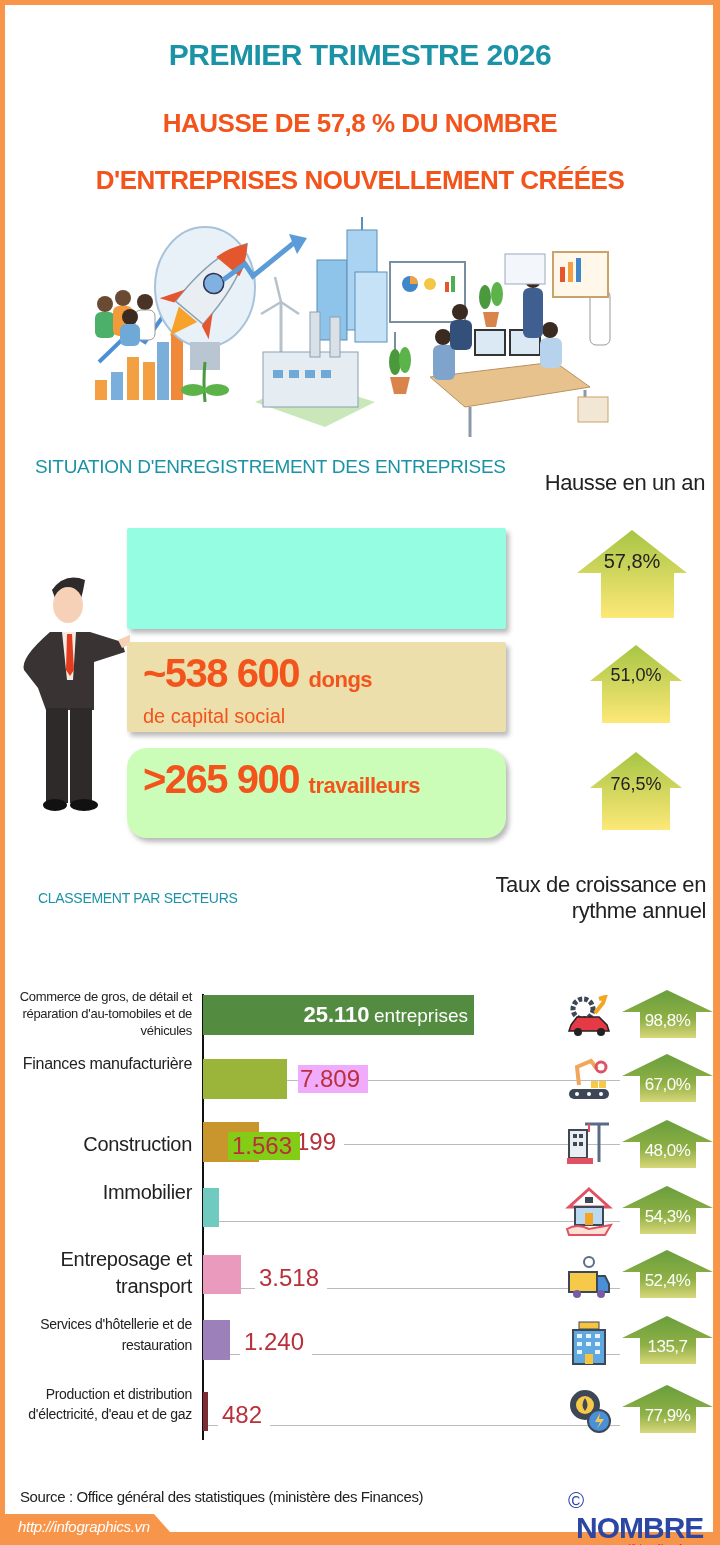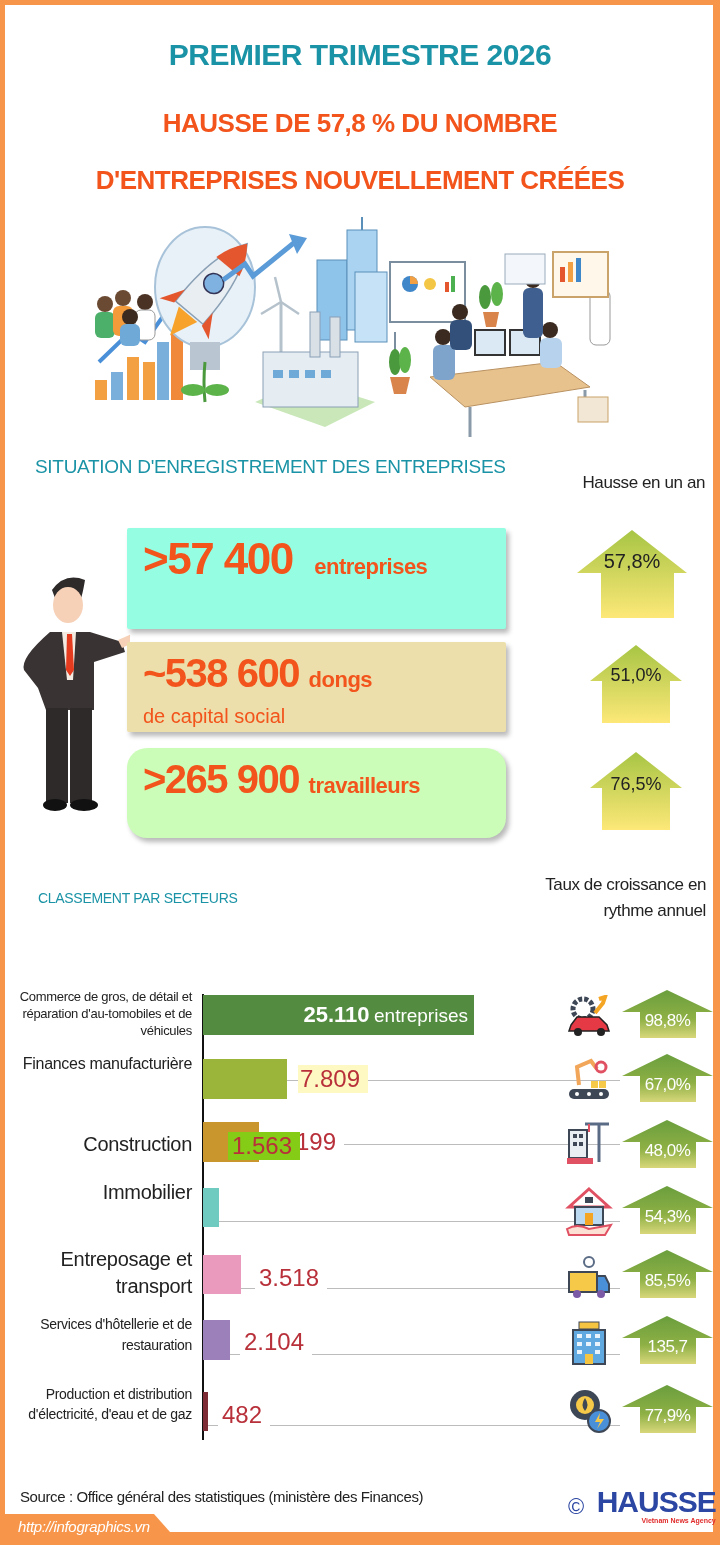--- a/index.html
+++ b/index.html
@@ -7,21 +7,21 @@
   body { position: relative; font-family: "Liberation Sans", "DejaVu Sans", sans-serif; }
   .frame { position: absolute; left: 5px; top: 5px; width: 708px; height: 1527px; background: #ffffff; }
   .abs { position: absolute; }
 
   .title-main { left: 0; width: 720px; top: 38px; text-align: center; color: #1a93a6; font-weight: bold; font-size: 30px; letter-spacing: -0.5px; }
   .title-sub { left: 0; width: 720px; text-align: center; color: #f2541b; font-weight: bold; font-size: 26px; letter-spacing: -0.5px; }
 
   .illus { left: 85px; top: 212px; width: 555px; height: 225px; }
 
   .section-title { color: #1a93a6; font-size: 19px; letter-spacing: -0.3px; }
-  .right-head { color: #222; font-size: 17px; text-align: right; letter-spacing: -0.4px; line-height: 26px; }
+  .right-head { color: #222; font-size: 22px; text-align: right; letter-spacing: -0.4px; line-height: 26px; }
 
   .stat-box { box-shadow: 3px 4px 5px rgba(0,0,0,0.28); border-radius: 2px; padding: 8px 16px; }
   .stat-big { color: #f2541b; font-weight: bold; font-size: 40px; letter-spacing: -1.5px; line-height: 46px; white-space: nowrap; }
   .stat-unit { font-size: 22px; letter-spacing: -0.5px; }
   .stat-sub { color: #f2541b; font-size: 20px; line-height: 26px; }
   .arrow-label { position: absolute; left: 0; width: 100%; text-align: center; font-size: 18px; color: #222; }
   .sec-label { color: #222; text-align: right; letter-spacing: -0.3px; }
   .bar { position: absolute; }
   .bar-val { position: absolute; color: #b8303a; font-size: 24px; }
   .guide { position: absolute; height: 1px; background: #bcbcbc; }
@@ -163,21 +163,20 @@
   <polygon points="52,62 66,62 63,110 57,110" fill="#f3ebe2"></polygon>
   <polygon points="57,64 62,64 64,100 60,106 56,100" fill="#e53b1e"></polygon>
   <path d="M108 70 L122 64 L120 74 L112 78Z" fill="#f6d1b8"></path>
   <rect x="36" y="138" width="22" height="95" fill="#2f2a2a"></rect>
   <rect x="60" y="138" width="22" height="95" fill="#2f2a2a"></rect>
   <ellipse cx="45" cy="235" rx="12" ry="6" fill="#111"></ellipse>
     <ellipse cx="74" cy="235" rx="14" ry="6" fill="#111"></ellipse>
 </svg>
 
 <div class="abs stat-box" style="left: 127px; top: 528px; width: 379px; height: 101px; background: rgb(149, 253, 226);">
-  <div class="stat-big" style="font-size:44px;"><span>&gt;57 400</span>&nbsp;&nbsp;<span class="stat-unit">entreprises</span></div>
 </div>
 <div class="abs stat-box" style="left: 127px; top: 642px; width: 379px; height: 90px; background: rgb(236, 223, 172);">
   <div class="stat-big"><span>~538 600</span> <span class="stat-unit">dongs</span></div>
   <div class="stat-sub">de capital social</div>
 </div>
 <div class="abs stat-box" style="left: 127px; top: 748px; width: 379px; height: 90px; background: rgb(204, 253, 184); border-radius: 20px;">
   <div class="stat-big"><span>&gt;265 900</span> <span class="stat-unit">travailleurs</span></div>
 </div>
 
 <svg width="0" height="0" style="position:absolute">
@@ -231,37 +230,37 @@
 
 <div class="bar" style="left:203px; top:995px; width:271px; height:40px; background:#538c40;">
   <div style="position:absolute; right:6px; top:7px; color:#fff; white-space:nowrap;">
     <span style="font-weight:bold; font-size:22px;">25.110</span>
     <span style="font-size:19px;">entreprises</span>
   </div>
 </div>
 
 <div class="guide" style="left:287px; width:333px; top:1080px;"></div>
 <div class="bar" style="left:203px; top:1059px; width:84px; height:40px; background:#9bb53a;"></div>
-<div class="bar-val" style="left:298px; top:1065px; background:#fef9c3; padding:0 8px 0 2px;text-align:right;">7.809</div>
+<div class="bar-val" style="left:298px; top:1065px; background:#f0abfc; padding:0 8px 0 2px;text-align:right;">7.809</div>
 
 <div class="guide" style="left:259px; width:361px; top:1144px;"></div>
 <div class="bar" style="left:203px; top:1122px; width:56px; height:40px; background:#c9962e;"></div>
 <div class="bar-val" style="left:272px; top:1128px; background:#fff; padding:0 8px 0 4px;">5.199</div>
 
 <div class="guide" style="left:219px; width:401px; top:1221px;"></div>
 <div class="bar" style="left:203px; top:1188px; width:16px; height:39px; background:#6fcabf;"></div>
 <div class="bar-val" style="left:228px; top:1132px; background:#84cc16; padding:0 8px 0 4px;">1.563</div>
 
 <div class="guide" style="left:241px; width:379px; top:1288px;"></div>
 <div class="bar" style="left:203px; top:1255px; width:38px; height:39px; background:#e99abd;"></div>
 <div class="bar-val" style="left:255px; top:1264px; background:#fff; padding:0 8px 0 4px;">3.518</div>
 
 <div class="guide" style="left:230px; width:390px; top:1354px;"></div>
 <div class="bar" style="left:203px; top:1320px; width:27px; height:40px; background:#9b80b9;"></div>
-<div class="bar-val" style="left:240px; top:1328px; background:#fff; padding:0 8px 0 4px;">2.104</div>
+<div class="bar-val" style="left:240px; top:1328px; background:#fff; padding:0 8px 0 4px;">1.240</div>
 
 <div class="guide" style="left:207px; width:413px; top:1425px;"></div>
 <div class="bar" style="left:203px; top:1392px; width:5px; height:39px; background:#7d2c35;"></div>
 <div class="bar-val" style="left:218px; top:1401px; background:#fff; padding:0 8px 0 4px;">482</div>
 
 <svg class="abs" style="left:565px; top:995px;" width="50" height="42" viewBox="0 0 50 42">
   <circle cx="18" cy="14" r="10" fill="none" stroke="#3e4756" stroke-width="5" stroke-dasharray="4 2"></circle>
   <path d="M34 4 L40 2 L38 8 L30 18" stroke="#f5a524" stroke-width="4" fill="none"></path>
   <path d="M6 30 L12 22 L34 22 L42 30 L44 36 L4 36Z" fill="#e63946" stroke="#222" stroke-width="1.5"></path>
   <circle cx="13" cy="37" r="4" fill="#222"></circle>
@@ -346,41 +345,41 @@
 <div class="abs" style="left:622px; top:1186px; width:91px; height:48px;">
   <svg width="91" height="48" viewBox="0 0 91 48">
       <polygon points="45,0 91,22 74,22 74,48 18,48 18,22 0,22" fill="url(#gradSec)"></polygon>
     </svg>
   <div class="sec-arrow-label" style="top:21px;">54,3%</div>
 </div>
 <div class="abs" style="left:622px; top:1250px; width:91px; height:48px;">
   <svg width="91" height="48" viewBox="0 0 91 48">
       <polygon points="45,0 91,22 74,22 74,48 18,48 18,22 0,22" fill="url(#gradSec)"></polygon>
     </svg>
-  <div class="sec-arrow-label" style="top:21px;">85,5%</div>
+  <div class="sec-arrow-label" style="top:21px;">52,4%</div>
 </div>
 <div class="abs" style="left:622px; top:1316px; width:91px; height:48px;">
   <svg width="91" height="48" viewBox="0 0 91 48">
       <polygon points="45,0 91,22 74,22 74,48 18,48 18,22 0,22" fill="url(#gradSec)"></polygon>
     </svg>
   <div class="sec-arrow-label" style="top:21px;">135,7</div>
 </div>
 <div class="abs" style="left:622px; top:1385px; width:91px; height:48px;">
   <svg width="91" height="48" viewBox="0 0 91 48">
       <polygon points="45,0 91,22 74,22 74,48 18,48 18,22 0,22" fill="url(#gradSec)"></polygon>
     </svg>
   <div class="sec-arrow-label" style="top:21px;">77,9%</div>
 </div>
 
 <div class="abs source">Source : Office général des statistiques (ministère des Finances)</div>
 
 <div class="abs logo">
   <span style="color:#2c47a3; font-size:22px; vertical-align:middle;">©</span>
   <span style="display:inline-block; vertical-align:middle; margin-left:8px; text-align:right;">
-    <span style="display:block; color:#2c47a3; font-weight:bold; font-size:30px; letter-spacing:-1px; line-height:28px; font-family:'Liberation Sans', sans-serif;">HAUSSE</span>
+    <span style="display:block; color:#2c47a3; font-weight:bold; font-size:30px; letter-spacing:-1px; line-height:28px; font-family:'Liberation Sans', sans-serif;">NOMBRE</span>
     <span style="display:block; color:#e02b2b; font-weight:bold; font-size:7px; line-height:9px;">Vietnam News Agency</span>
   </span>
 </div>
 
 <svg class="abs url-tab" viewBox="0 0 170 31" preserveAspectRatio="none">
   <polygon points="0,0 154,0 170,18 170,31 0,31" fill="#f7954a"></polygon>
 </svg>
 <div class="abs url-text">http://infographics.vn</div>
 
 </body></html>

